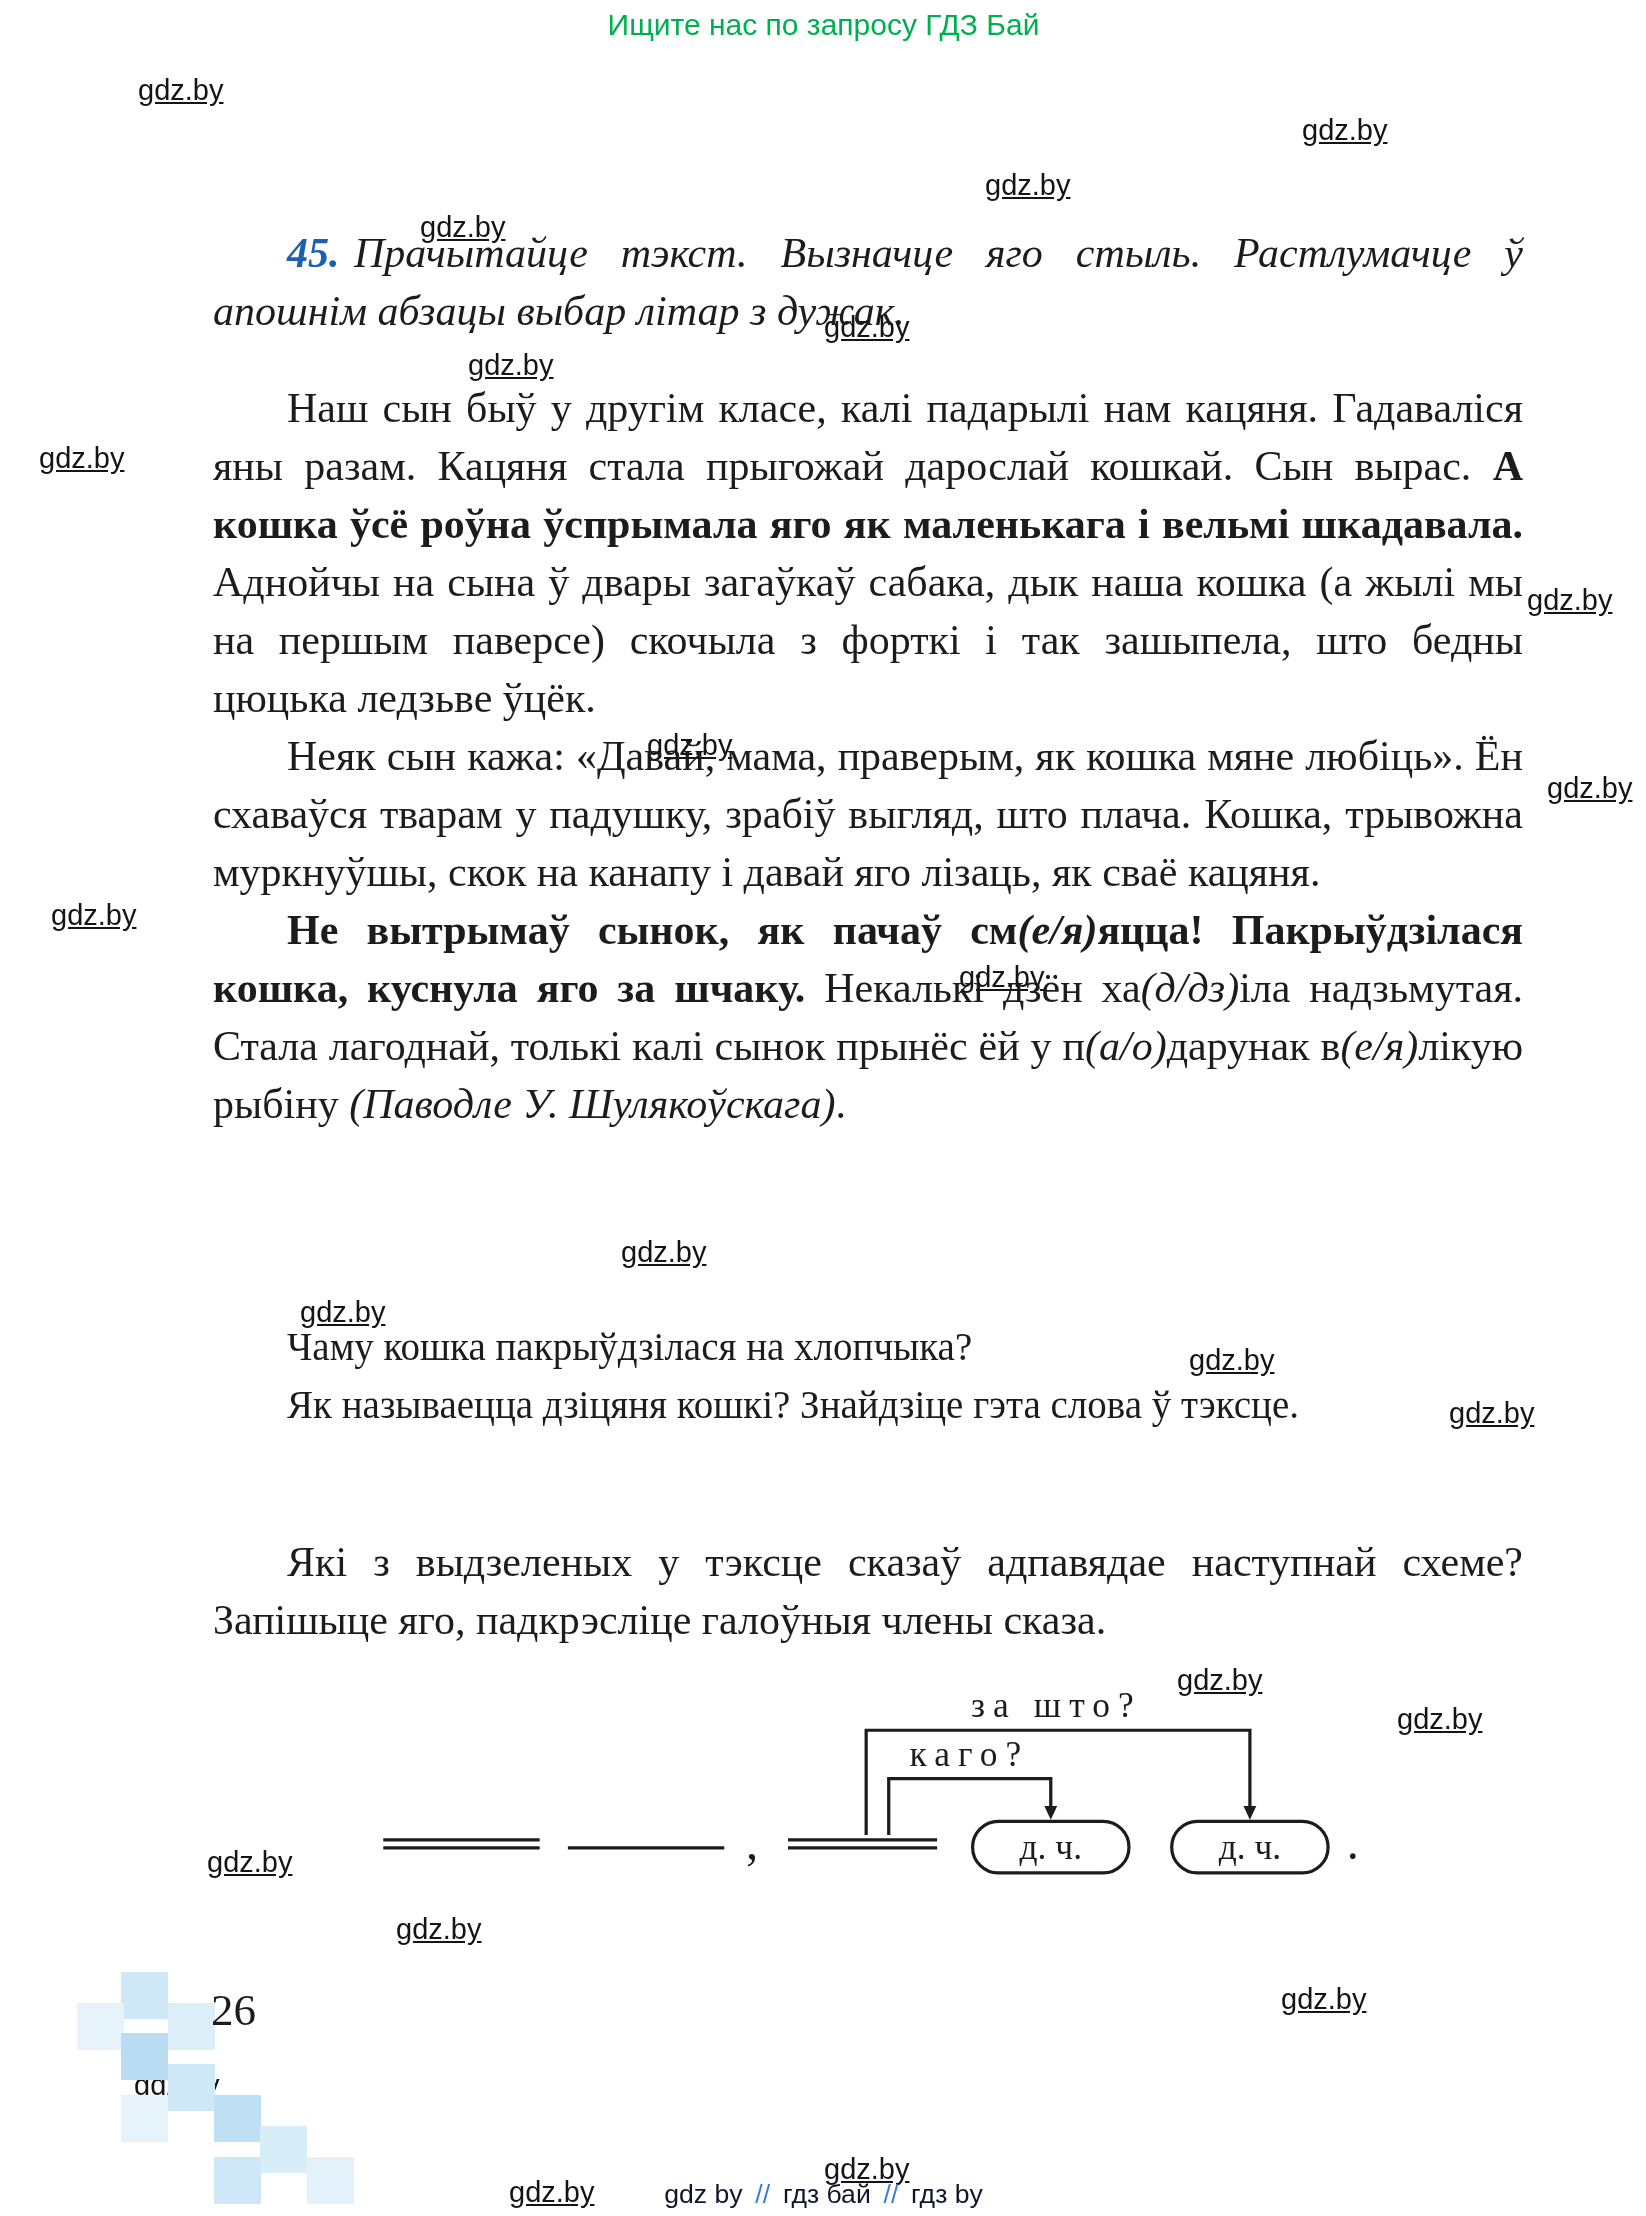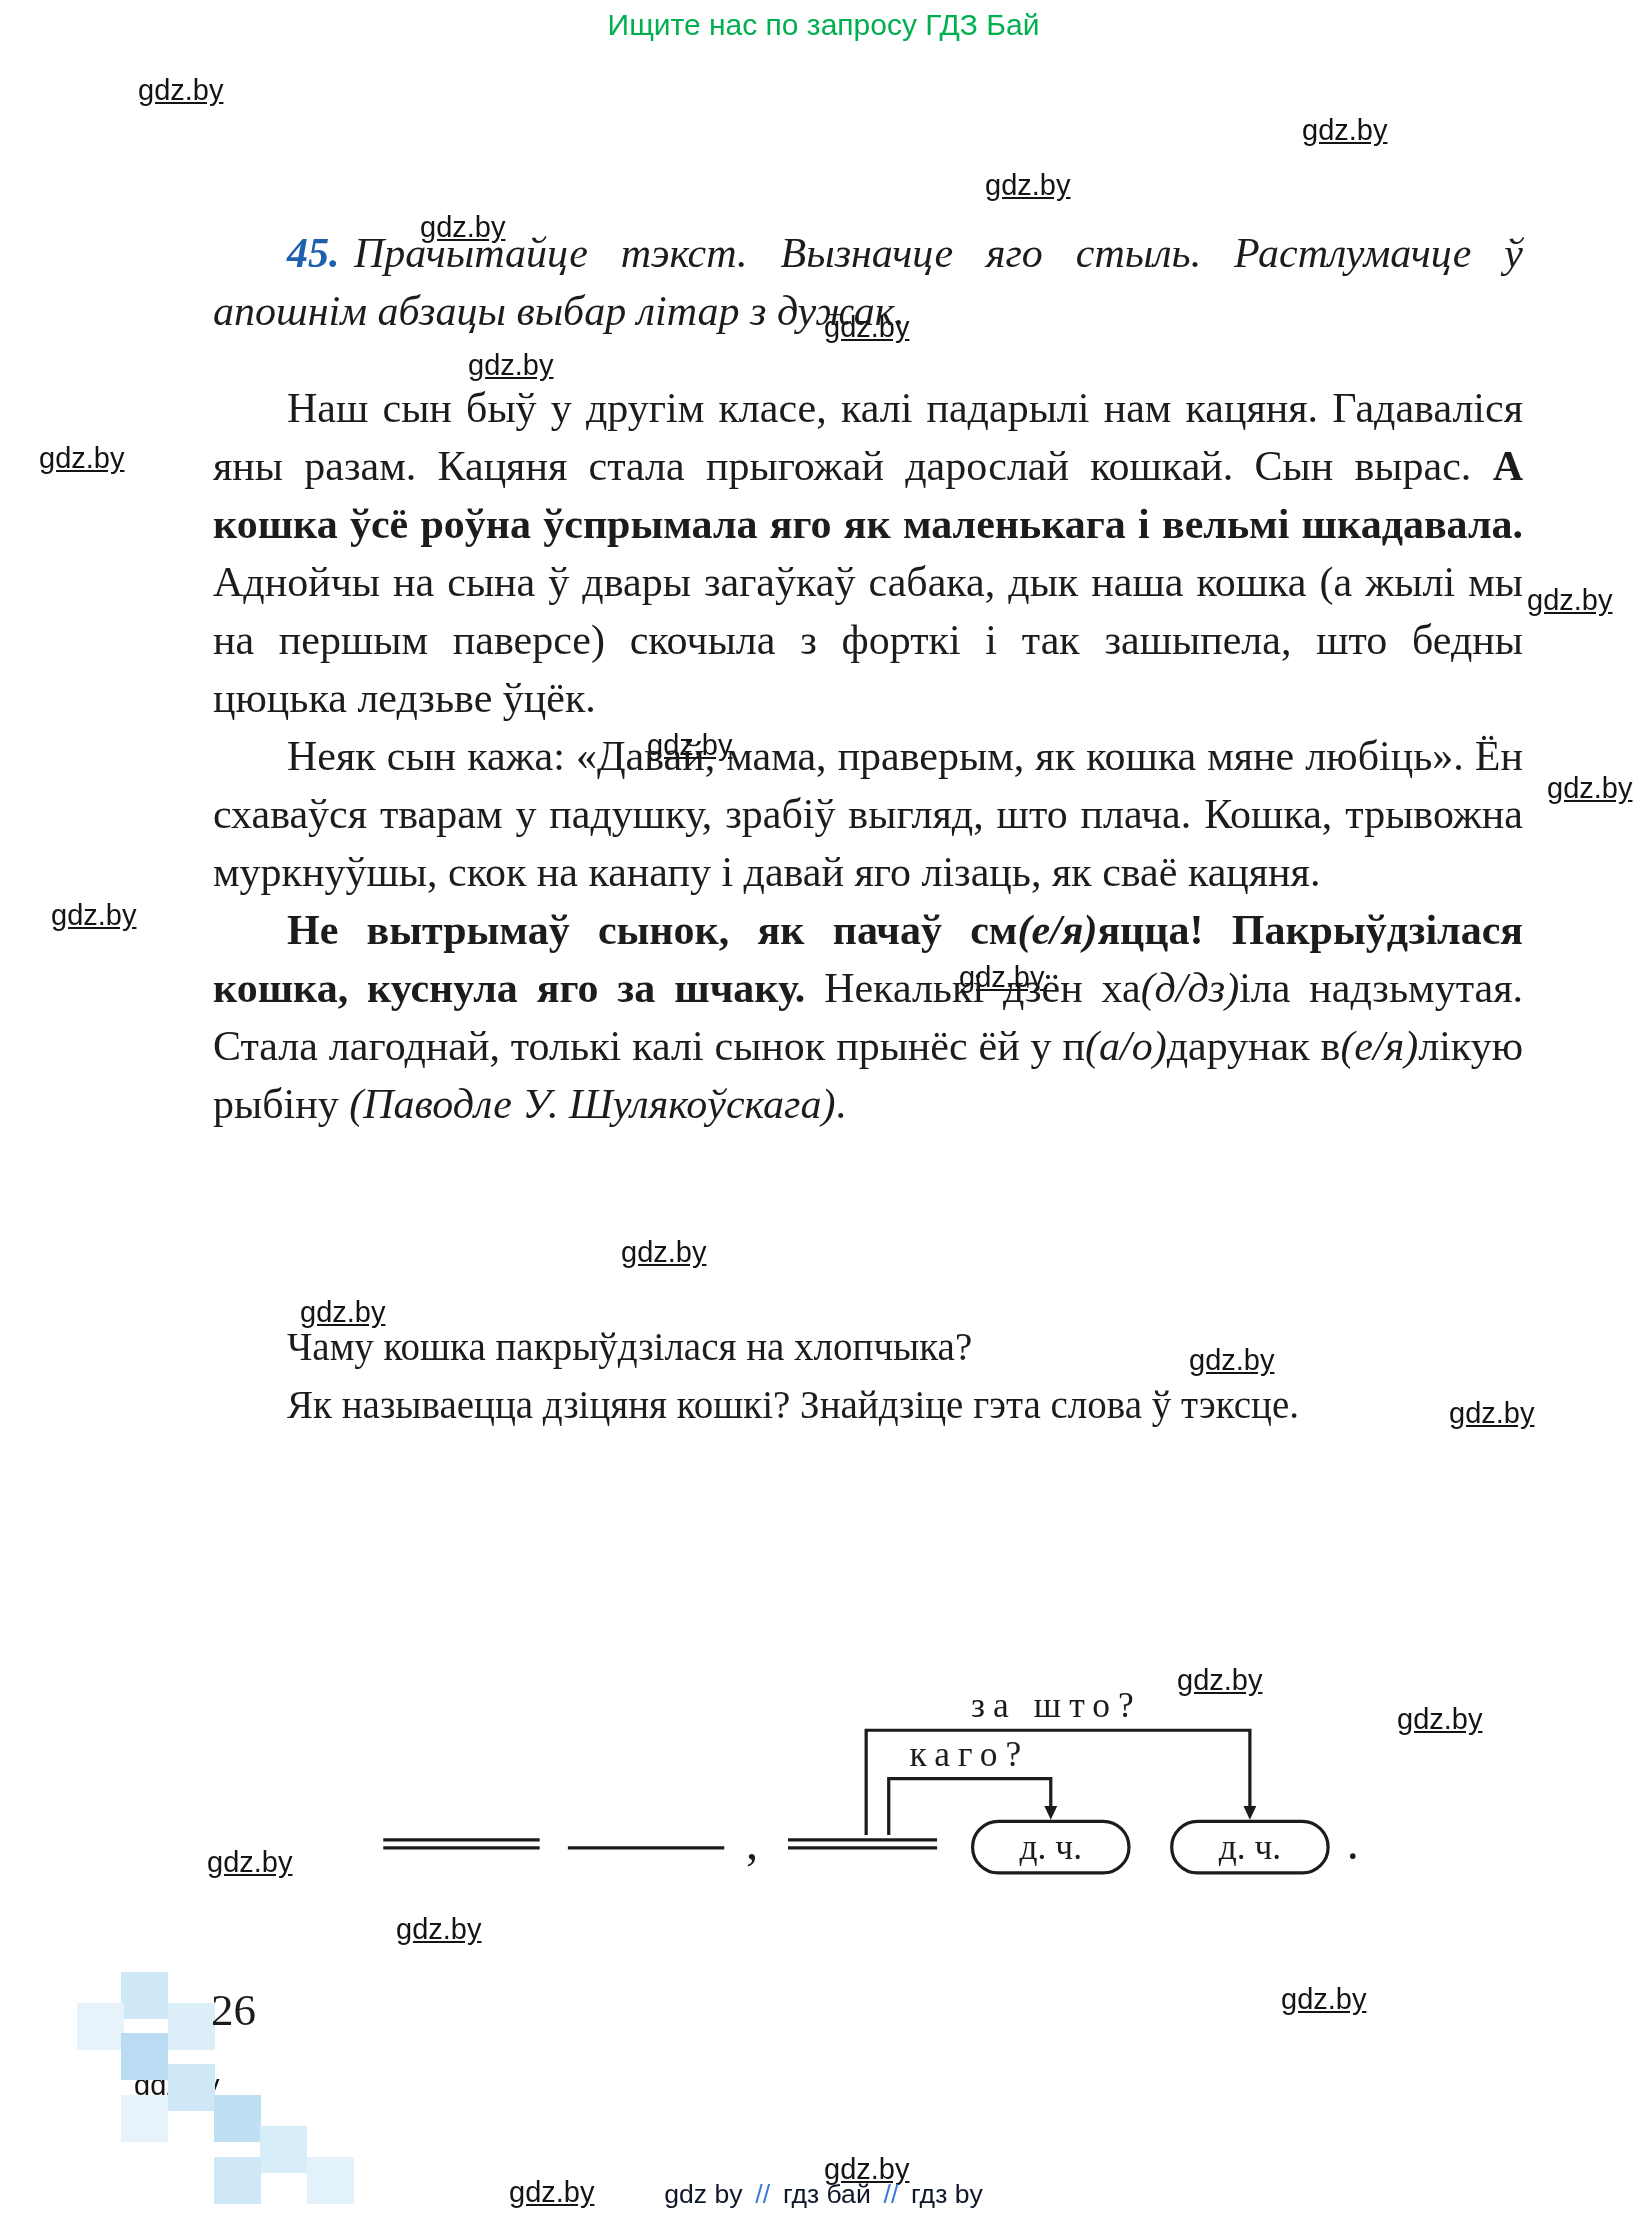--- a/index.html
+++ b/index.html
@@ -118,20 +118,23 @@
     <p class="para"><span>Наш сын быў у другім класе, калі падарылі нам кацяня. Гадаваліся яны разам. Кацяня стала прыгожай дарослай кошкай. Сын вырас. </span><span class="run-b">А кошка ўсё роўна ўспрымала яго як маленькага і вельмі шкадавала.</span><span> Аднойчы на сына ў двары загаўкаў сабака, дык наша кошка (а жылі мы на першым паверсе) скочыла з форткі і так зашыпела, што бедны цюцька ледзьве ўцёк.</span></p>
     <p class="para"><span>Неяк сын кажа: «Давай, мама, праверым, як кошка мяне любіць». Ён схаваўся тварам у падушку, зрабіў выгляд, што плача. Кошка, трывожна муркнуўшы, скок на канапу і давай яго лізаць, як сваё кацяня.</span></p>
     <p class="para"><span class="run-b">Не вытрымаў сынок, як пачаў см</span><span class="run-bi">(е/я)</span><span class="run-b">яцца! Пакрыўдзілася кошка, куснула яго за шчаку.</span><span> Некалькі дзён ха</span><span class="run-i">(д/дз)</span><span>іла надзьмутая. Стала лагоднай, толькі калі сынок прынёс ёй у п</span><span class="run-i">(а/о)</span><span>дарунак в</span><span class="run-i">(е/я)</span><span>лікую рыбіну </span><span class="run-i">(Паводле У. Шулякоўскага)</span><span>.</span></p>
   </div>
 
   <div class="block questions-block">
     <p class="para">Чаму кошка пакрыўдзілася на хлопчыка?</p>
     <p class="para">Як называецца дзіцяня кошкі? Знайдзіце гэта слова ў тэксце.</p>
   </div>
 
+  <div class="block task-block">
+    <p class="para">Які з выдзеленых у тэксце сказаў адпавядае наступнай схеме? Запішыце яго, падкрэсліце галоўныя члены сказа.</p>
+  </div>
 
   <svg class="scheme" width="1048" height="242" viewBox="0 0 1300 300">
     <g stroke="#1c1c1c" stroke-width="4" fill="none">
       <line x1="45" y1="228" x2="239" y2="228"></line>
       <line x1="45" y1="238" x2="239" y2="238"></line>
       <line x1="274" y1="238" x2="468" y2="238"></line>
       <line x1="547" y1="228" x2="732" y2="228"></line>
       <line x1="547" y1="238" x2="732" y2="238"></line>
       <polyline points="644,222 644,92 1120,92 1120,192"></polyline>
       <polyline points="672,222 672,152 873,152 873,192"></polyline>

